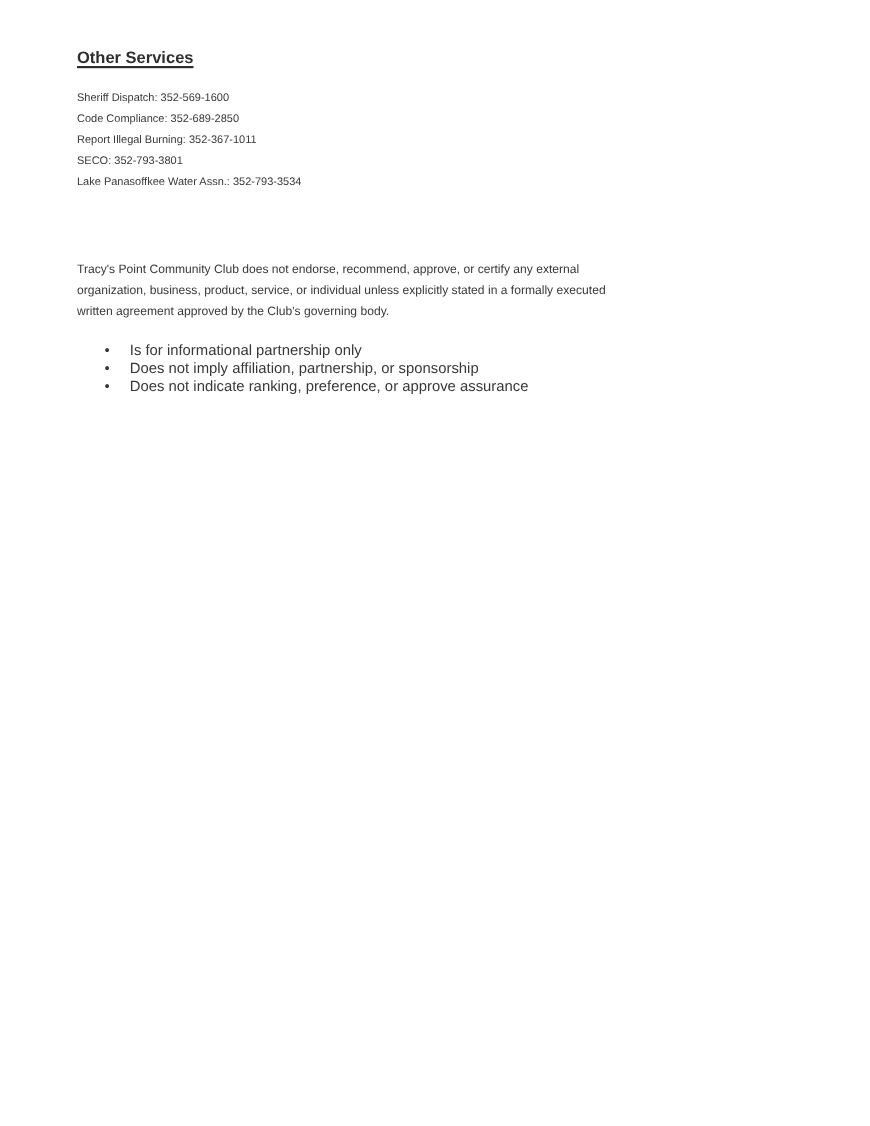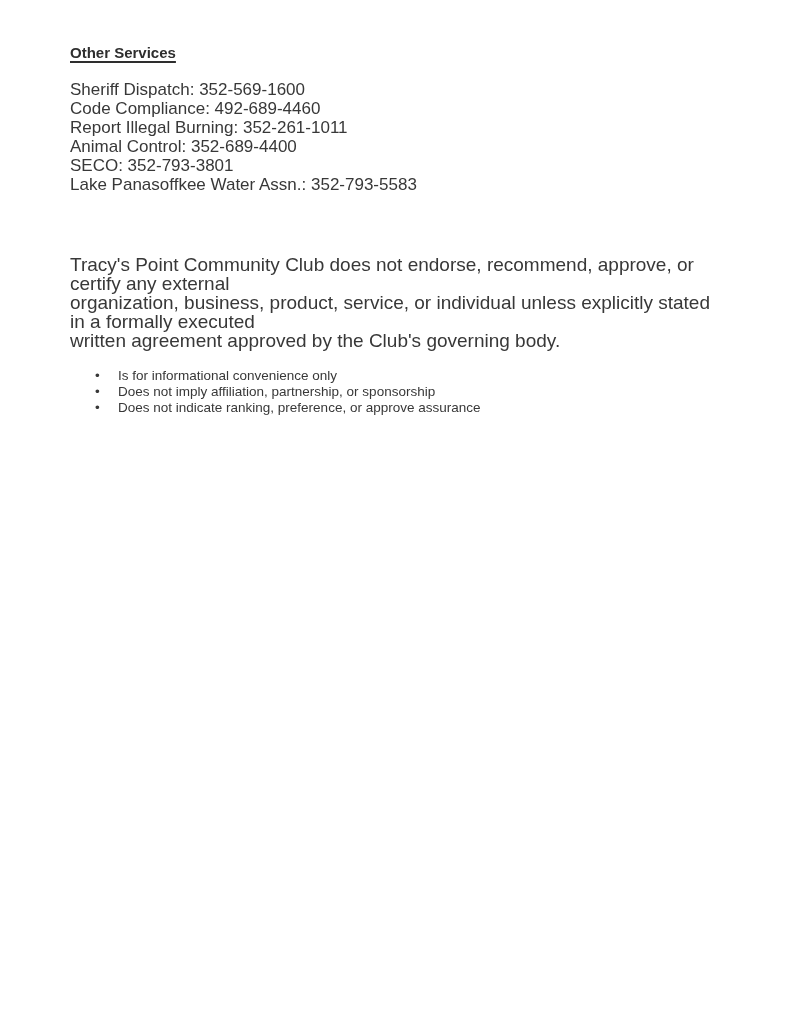--- a/index.html
+++ b/index.html
@@ -23,29 +23,29 @@
     margin: 0 0 20px 0;
     font-size: 15px;
     font-weight: bold;
     line-height: 14px;
     text-decoration: underline;
     text-decoration-thickness: 1.5px;
     text-underline-offset: 3px;
     color: #2e2e2e;
   }
   .services-list {
-    font-size: 17px;
+    font-size: 10px;
     line-height: 19px;
   }
   .service-line {
     white-space: nowrap;
   }
   .disclaimer {
     margin: 61px 0 0 0;
-    font-size: 19px;
+    font-size: 11px;
     line-height: 19px;
     white-space: pre-line;
     max-width: 651px;
   }
   .inclusion-intro {
     margin: 10px 0 0 0;
     font-size: 13.5px;
     line-height: 19px;
   }
   .bullet-list {
@@ -69,36 +69,35 @@
 </head>
 <body>
 
 <div class="page">
   <div class="content">
 
     <h1 class="doc-heading">Other Services</h1>
 
     <div class="services-list">
       <div class="service-line">Sheriff Dispatch: 352-569-1600</div>
-      <div class="service-line">Code Compliance: 492-689-4460</div>
-      <div class="service-line">Report Illegal Burning: 352-261-1011</div>
-      <div class="service-line">Animal Control: 352-689-4400</div>
+      <div class="service-line">Code Compliance: 352-689-2850</div>
+      <div class="service-line">Report Illegal Burning: 352-367-1011</div>
       <div class="service-line">SECO: 352-793-3801</div>
-      <div class="service-line">Lake Panasoffkee Water Assn.: 352-793-5583</div>
+      <div class="service-line">Lake Panasoffkee Water Assn.: 352-793-3534</div>
     </div>
 
     <p class="disclaimer">Tracy's Point Community Club does not endorse, recommend, approve, or certify any external
 organization, business, product, service, or individual unless explicitly stated in a formally executed
 written agreement approved by the Club's governing body.</p>
 
 
     <ul class="bullet-list">
       <li class="bullet-item">
         <span class="bullet-marker">•</span>
-        <span>Is for informational convenience only</span>
+        <span>Is for informational partnership only</span>
       </li>
       <li class="bullet-item">
         <span class="bullet-marker">•</span>
         <span>Does not imply affiliation, partnership, or sponsorship</span>
       </li>
       <li class="bullet-item">
         <span class="bullet-marker">•</span>
         <span>Does not indicate ranking, preference, or approve assurance</span>
       </li>
     </ul>

